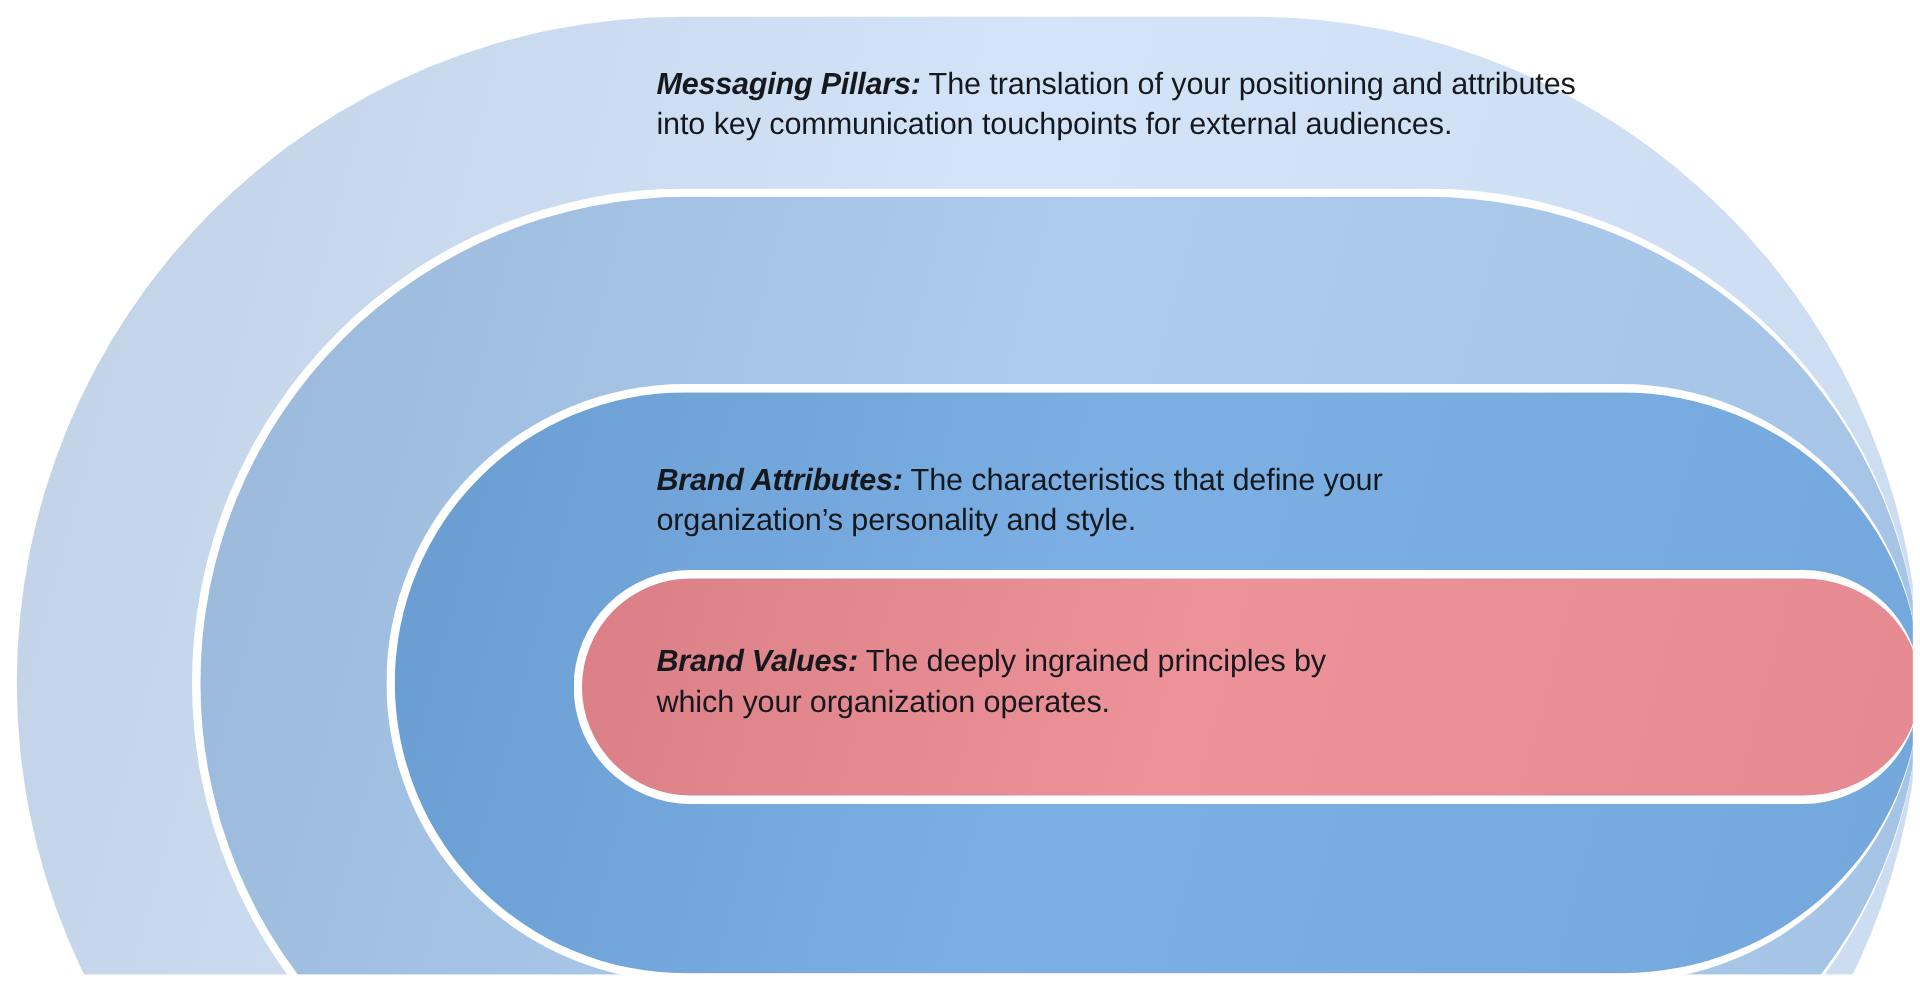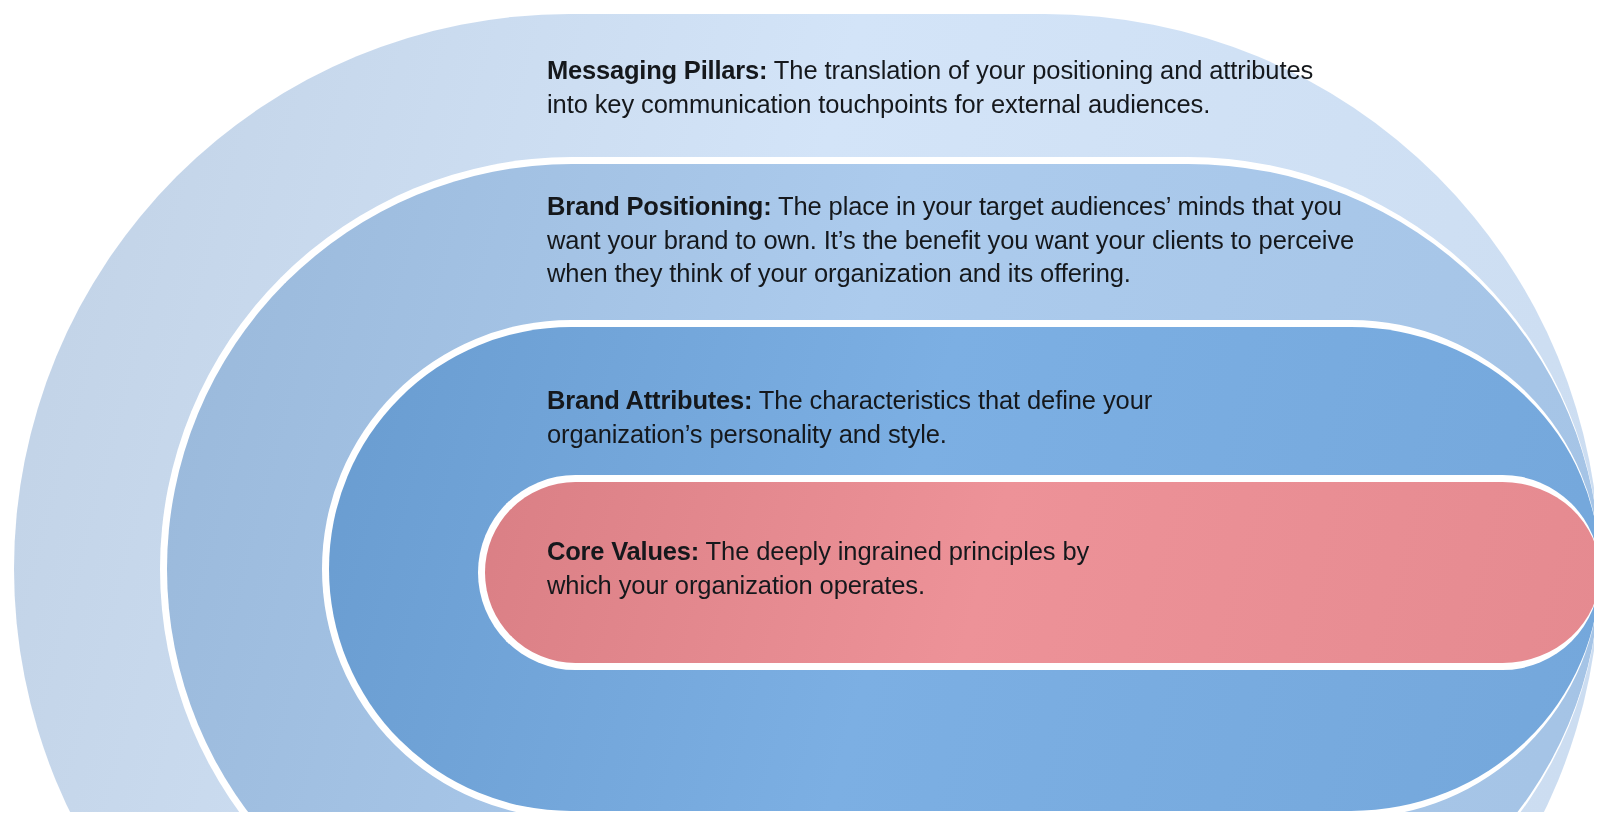--- a/index.html
+++ b/index.html
@@ -110,41 +110,41 @@
     color: #15181c;
     font-size: 25.5px;
     line-height: 33.5px;
     letter-spacing: -0.1px;
     font-weight: 400;
     white-space: pre-line;
   }
   .label .term {
     font-weight: 700;
     letter-spacing: -0.2px;
+    font-style: italic;
   }
 
   .label-1 { left: 547px; top: 54px;  width: 790px; }
   .label-2 { left: 547px; top: 190px; width: 820px; }
   .label-3 { left: 547px; top: 366px; width: 660px; margin-top: 18px; }
   .label-4 { left: 547px; top: 535px; width: 600px; }
 </style>
 </head>
 <body>
 
 <div id="stage">
 
   <div class="ring ring-1" style="background: linear-gradient(105deg, rgb(192, 209, 229) 0%, rgb(211, 228, 248) 45%, rgb(203, 220, 240) 100%);"></div>
   <div class="ring ring-2" style="background: linear-gradient(105deg, rgb(153, 184, 218) 0%, rgb(172, 203, 237) 45%, rgb(164, 195, 229) 100%);"></div>
   <div class="ring ring-3" style="background: linear-gradient(105deg, rgb(105, 156, 208) 0%, rgb(124, 175, 227) 45%, rgb(116, 167, 219) 100%);"></div>
   <div class="ring ring-4" style="background: linear-gradient(105deg, rgb(218, 127, 133) 0%, rgb(237, 146, 152) 45%, rgb(229, 138, 144) 100%);"></div>
 
   <div class="label label-1"><span class="term">Messaging Pillars:</span><span> The translation of your positioning and attributes into key communication touchpoints for external audiences.</span></div>
 
-  <div class="label label-2"><span class="term">Brand Positioning:</span><span> The place in your target audiences’ minds that you want your brand to own. It’s the benefit you want your clients to perceive when they think of your organization and its offering.</span></div>
 
   <div class="label label-3"><span class="term">Brand Attributes:</span><span> The characteristics that define your organization’s personality and style.</span></div>
 
-  <div class="label label-4"><span class="term">Core Values:</span><span> The deeply ingrained principles by which your organization operates.</span></div>
+  <div class="label label-4"><span class="term">Brand Values:</span><span> The deeply ingrained principles by which your organization operates.</span></div>
 
   <div class="right-trim"></div>
   <div class="bottom-trim"></div>
 
 </div>
 
 </body></html>

